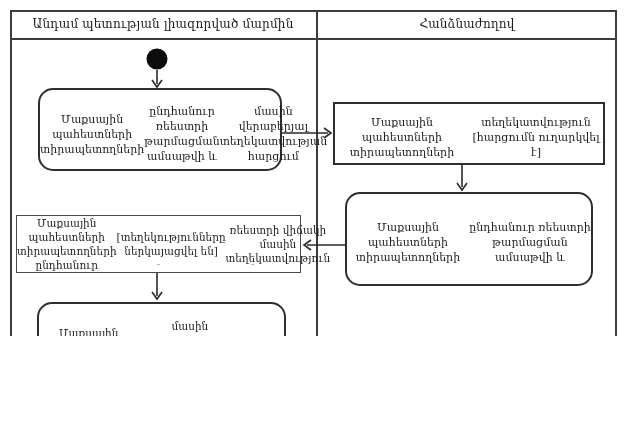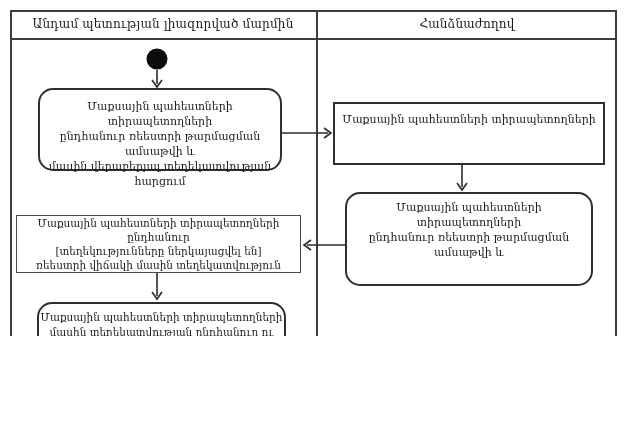--- a/index.html
+++ b/index.html
@@ -20,21 +20,21 @@
     border-left:2px solid #3d3d3d;
   }
   .lane-header{
     position:absolute;top:10px;height:28px;display:flex;align-items:center;justify-content:center;
     font-size:12px;letter-spacing:0.2px;
   }
   .lane-header.left{left:12px;width:302px;}
   .lane-header.right{left:320px;width:294px;text-align:center;}
   .node{
     position:absolute;box-sizing:border-box;background:#ffffff;
-    display:flex;flex-direction:column;align-items:center;
+    display:flex;flex-direction:row;align-items:center;
     text-align:center;font-size:11px;line-height:15px;
   }
   .node .ln{width:100%;}
   .rounded{border:2px solid #2e2e2e;border-radius:15px;}
   .rect{border:2px solid #2e2e2e;}
   .n-l1{left:38px;top:88px;width:244px;height:83px;padding-top:9px;}
   .n-r1{left:333px;top:102px;width:272px;height:63px;padding-top:8px;justify-content:flex-start;}
   .n-r2{left:345px;top:192px;width:248px;height:94px;padding-top:6px;}
   .n-l2{left:16px;top:215px;width:285px;height:58px;font-size:10.5px;line-height:14px;border-width:1.5px;border-color:#4a4a4a;}
   .n-l3{left:37px;top:302px;width:249px;height:86px;padding-top:6px;font-size:10.5px;line-height:14.5px;}
@@ -63,20 +63,21 @@
   </div>
 
   <div class="node rounded n-l1">
     <div class="ln">Մաքսային պահեստների տիրապետողների</div>
     <div class="ln">ընդհանուր ռեեստրի թարմացման ամսաթվի և</div>
     <div class="ln">մասին վերաբերյալ տեղեկատվության հարցում</div>
   </div>
 
   <div class="node rect n-r1">
     <div class="ln">Մաքսային պահեստների տիրապետողների</div>
+    <div class="ln">տեղեկատվություն [հարցումն ուղարկվել է]</div>
   </div>
 
   <div class="node rounded n-r2">
     <div class="ln">Մաքսային պահեստների տիրապետողների</div>
     <div class="ln">ընդհանուր ռեեստրի թարմացման ամսաթվի և</div>
   </div>
 
   <div class="node rect n-l2">
     <div class="ln">Մաքսային պահեստների տիրապետողների  ընդհանուր</div>
     <div class="ln">[տեղեկությունները ներկայացվել են]</div>

